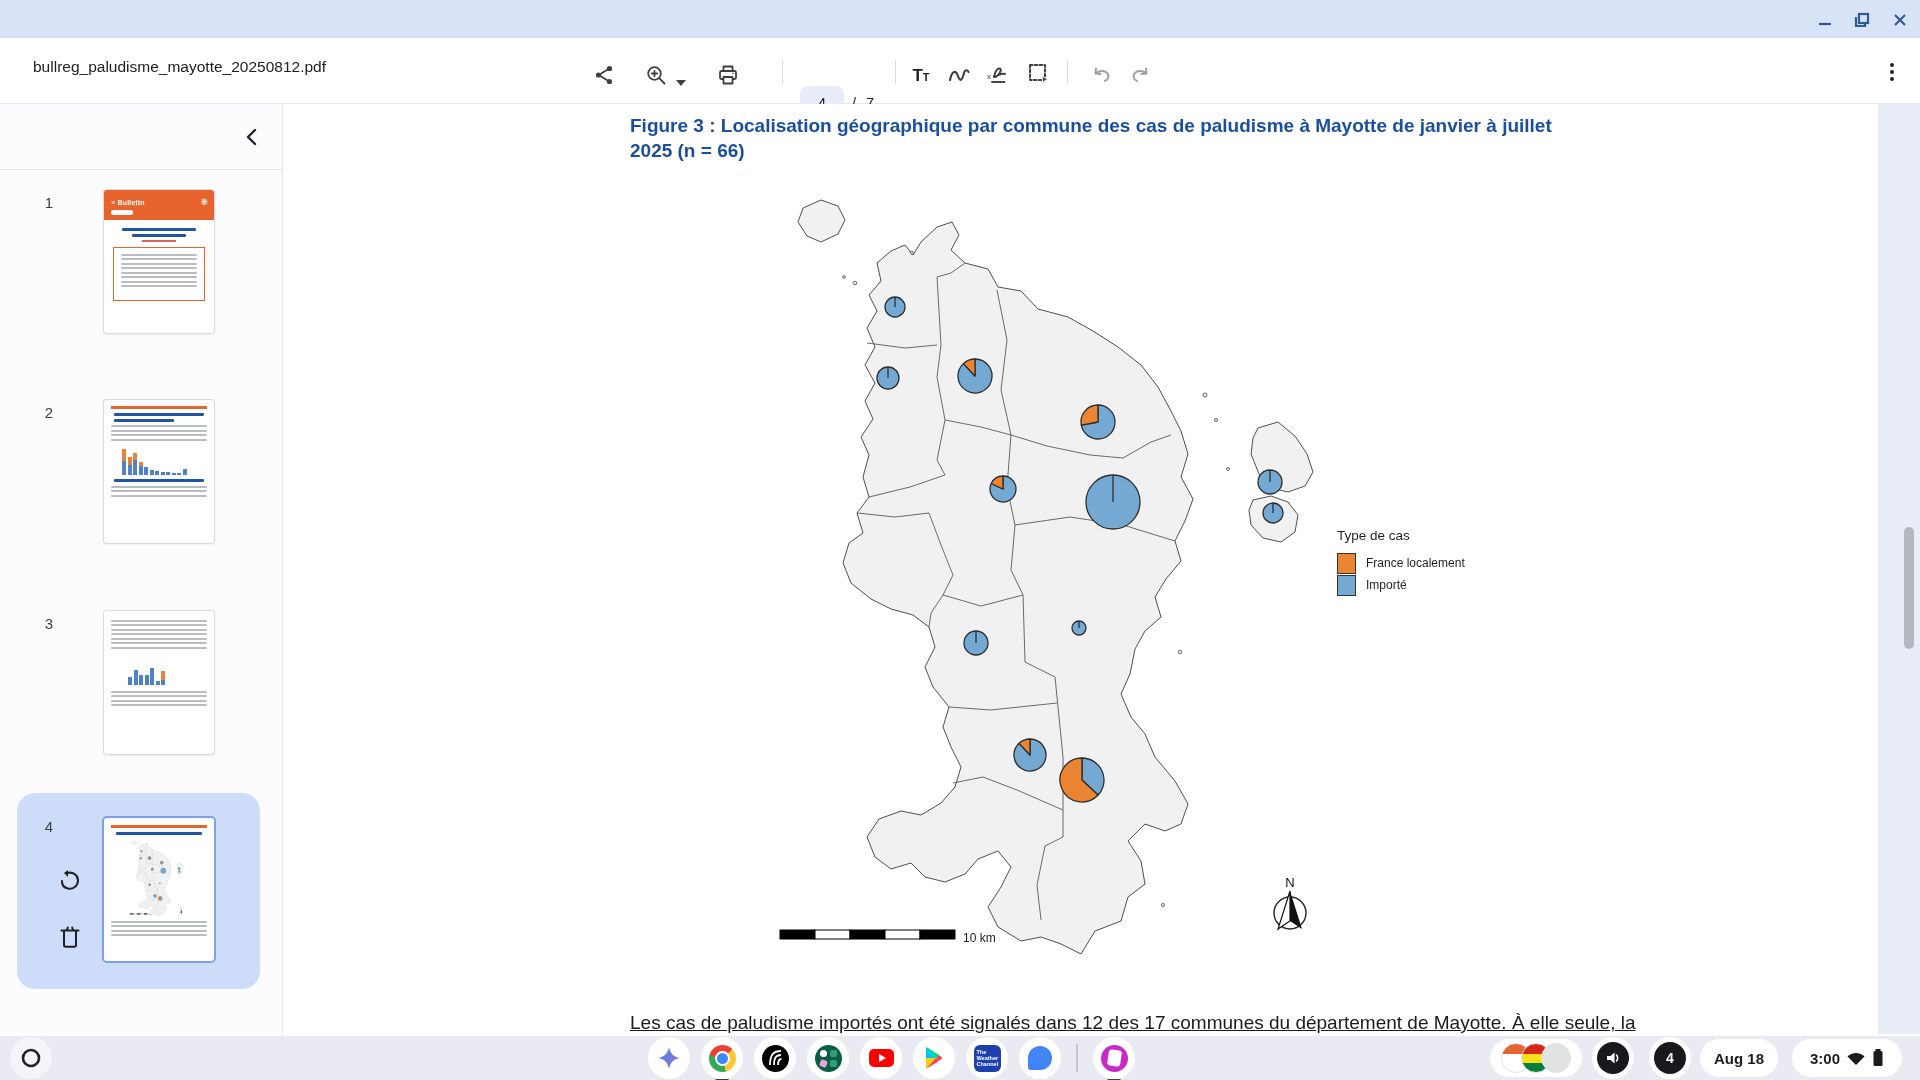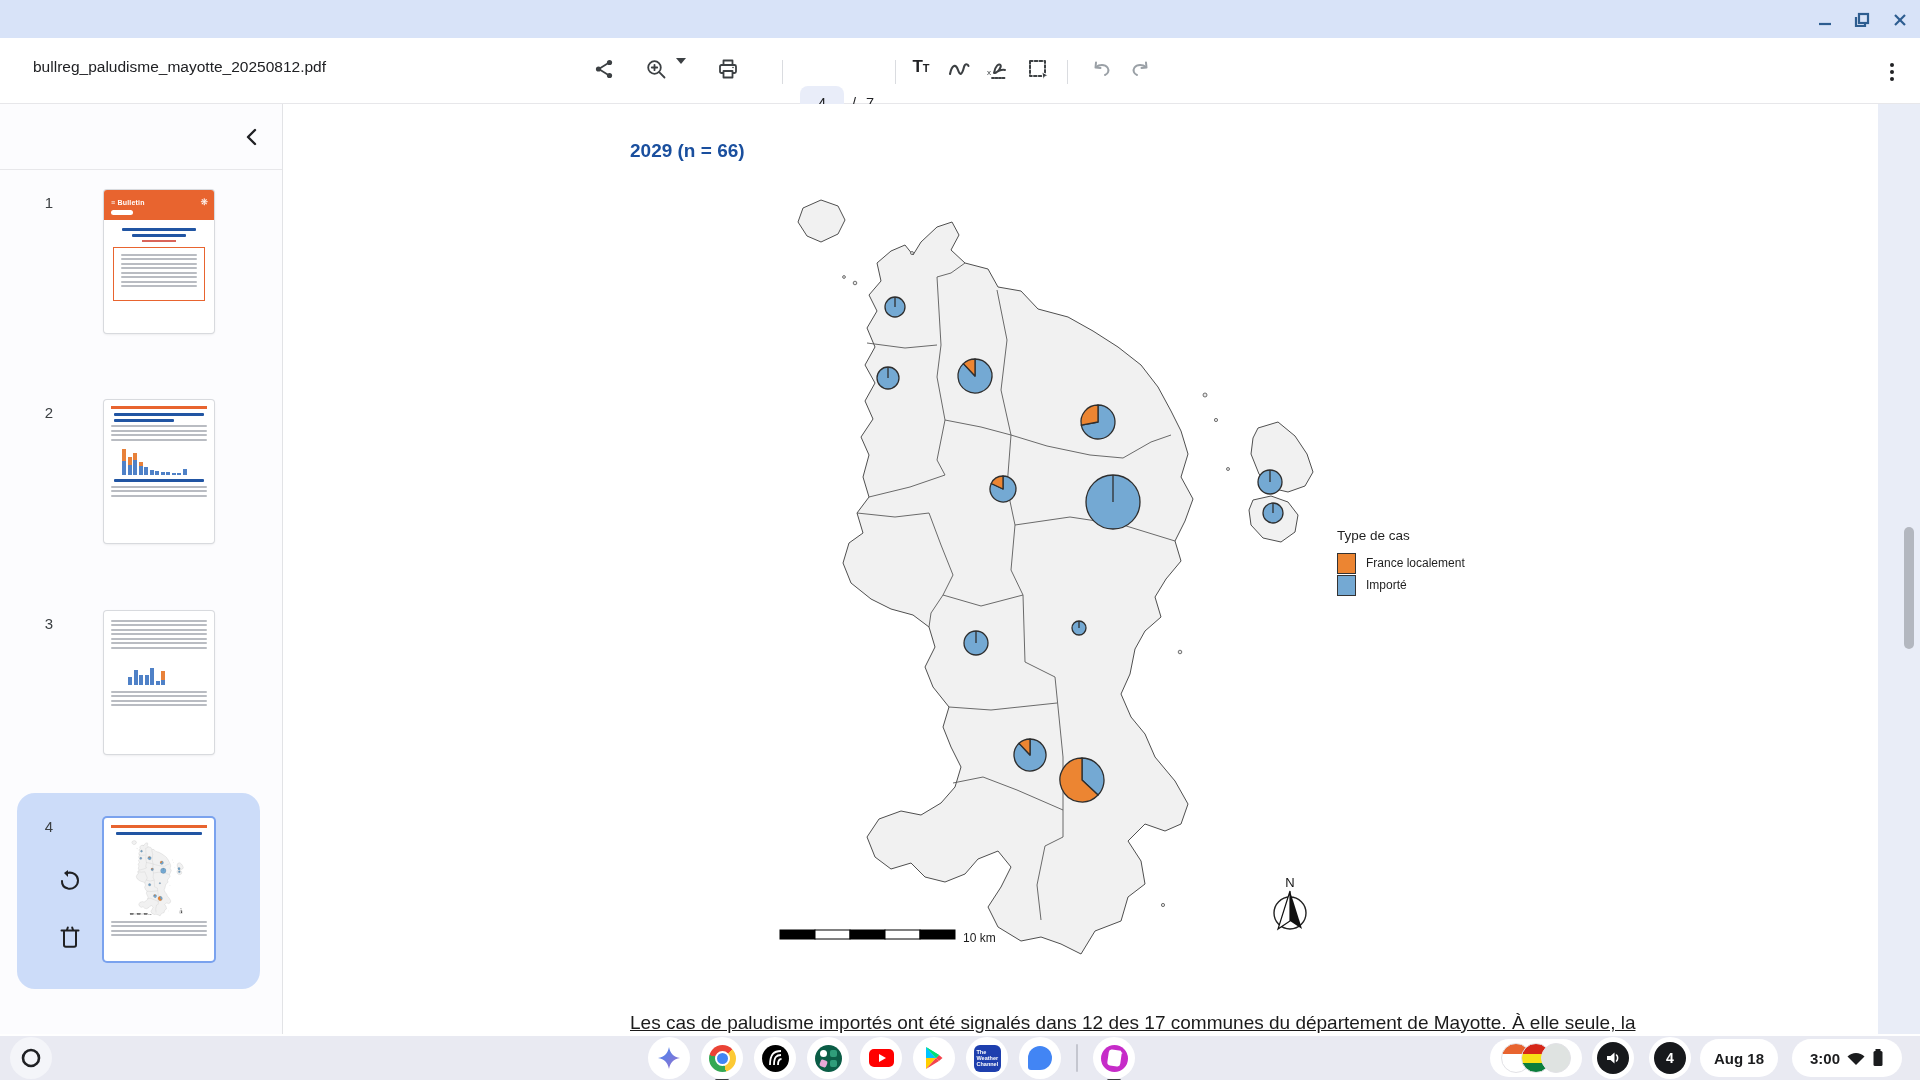--- a/index.html
+++ b/index.html
@@ -10,21 +10,21 @@
 
   
   #titlebar { left:0; top:0; width:1920px; height:38px; background:#d8e3f8; }
   .winctl { position:absolute; top:9px; width:26px; height:22px; display:flex; align-items:center; justify-content:center; cursor:default; }
   .winctl svg { stroke:#2d5d90; stroke-width:2.2; fill:none; }
 
   
   #toolbar { left:0; top:38px; width:1920px; height:66px; background:#fff; border-bottom:1px solid #e7e7ea; }
   #filename { position:absolute; left:33px; top:0; height:58px; display:flex; align-items:center;
               font-size:15.5px; color:#202124; }
-  .tbtn { position:absolute; top:20px; width:30px; height:28px; display:flex; align-items:flex-start; justify-content:center; border-radius:6px; }
+  .tbtn { position:absolute; top:20px; width:30px; height:28px; display:flex; align-items:flex-end; justify-content:center; border-radius:6px; }
   .tbtn svg { stroke:#3c4043; fill:none; stroke-width:1.8; stroke-linecap:round; stroke-linejoin:round; }
   .tsep { position:absolute; top:22px; width:1px; height:24px; background:#dadce0; }
   #pagebox { position:absolute; left:800px; top:48px; width:44px; height:34px; background:#e9edf9;
              border-radius:8px; display:flex; align-items:center; justify-content:center;
              font-size:14.5px; color:#202124; }
   .pagetxt { position:absolute; top:48px; height:34px; display:flex; align-items:center; font-size:14.5px; color:#202124; }
   .disabled svg { stroke:#9aa0a6; }
   #kebab { position:absolute; left:1878px; top:20px; width:28px; height:28px; display:flex; align-items:center; justify-content:center; }
 
   
@@ -318,21 +318,22 @@
         </svg>
         <div class="gline"></div>
           <div class="gline"></div>
           <div class="gline"></div>
           <div class="gline"></div>
       </div>
     </div>
   </div>
 
   <div class="abs" id="viewer">
-    <div class="figtitle" style="top:36px">2029 (n = 66)</div>
+    <div class="figtitle" style="top:11px">Figure 3 : Localisation géographique par commune des cas de paludisme à Mayotte de janvier à juillet</div>
+    <div class="figtitle" style="top:36px">2025 (n = 66)</div>
 
     <svg id="map-svg" viewBox="0 0 620 810" style="position:absolute;left:476px;top:61px;width:620px;height:810px">
       <g id="mayotte-geo">
 
         <path class="land" d="M177,62 L192,57 L199,70 L191,85 L205,98
           L228,104 L238,122 L261,126 L278,144 L308,152 L333,166 L358,182 L381,200 L398,222 L411,246 L421,266
           L428,289 L421,312 L433,334 L425,356 L415,376
           L421,396 L406,414 L395,432 L401,452 L385,466 L375,484 L370,509 L361,529 L371,552 L385,569 L395,592 L415,616 L428,639 L421,659 L405,666 L385,659
           L368,676 L381,696 L385,719 L368,732 L361,756 L335,766 L321,789 L301,779 L281,772 L261,776 L238,762 L228,742 L241,722 L251,702 L238,686
           L218,694 L205,709 L185,717 L165,712 L151,698 L131,704 L115,692 L107,672 L119,654 L141,646 L161,650 L181,638 L195,622 L201,602 L191,582 L183,562 L189,542 L173,522 L165,502 L175,482

